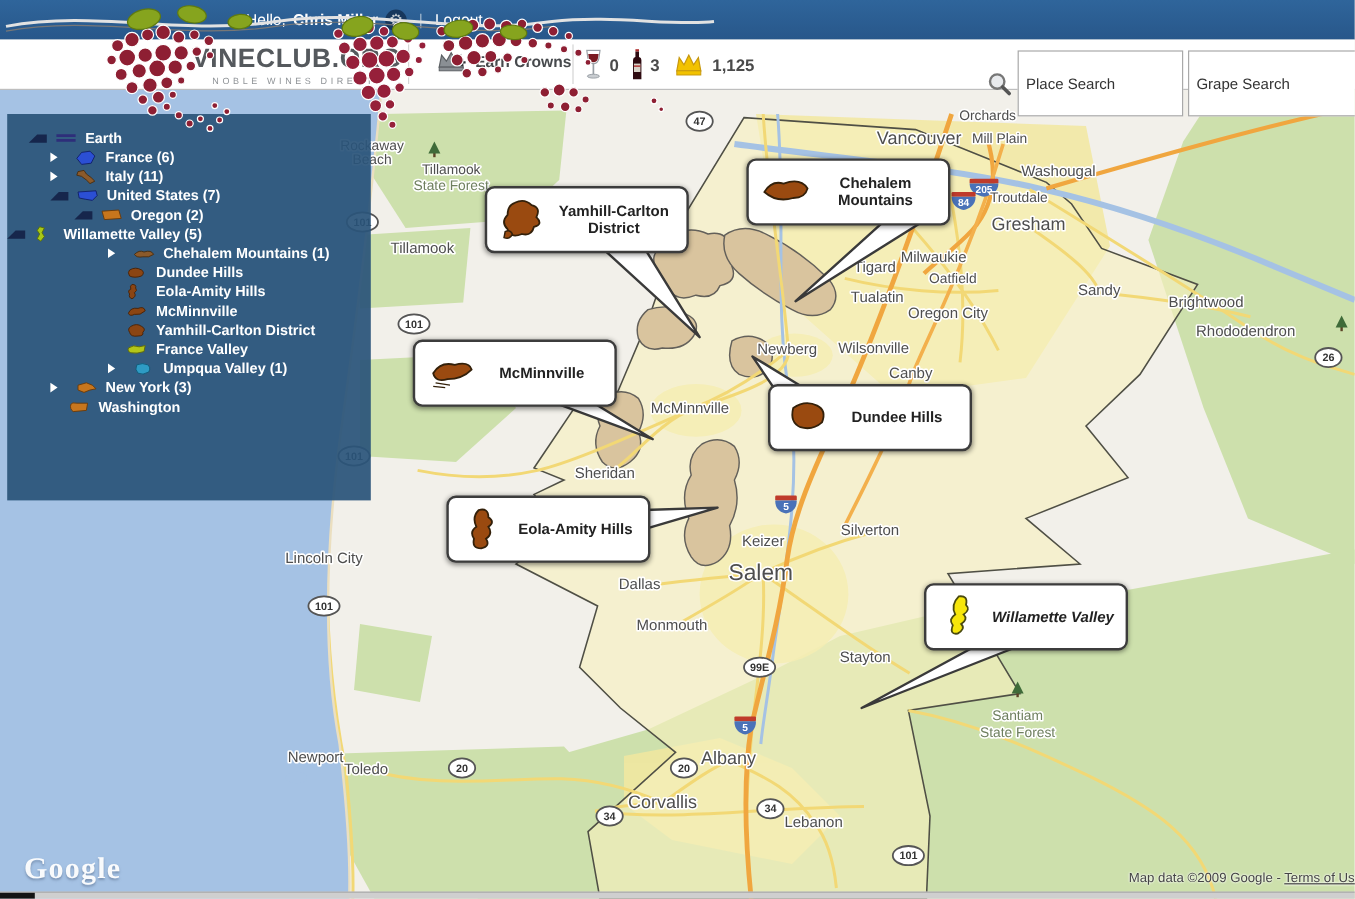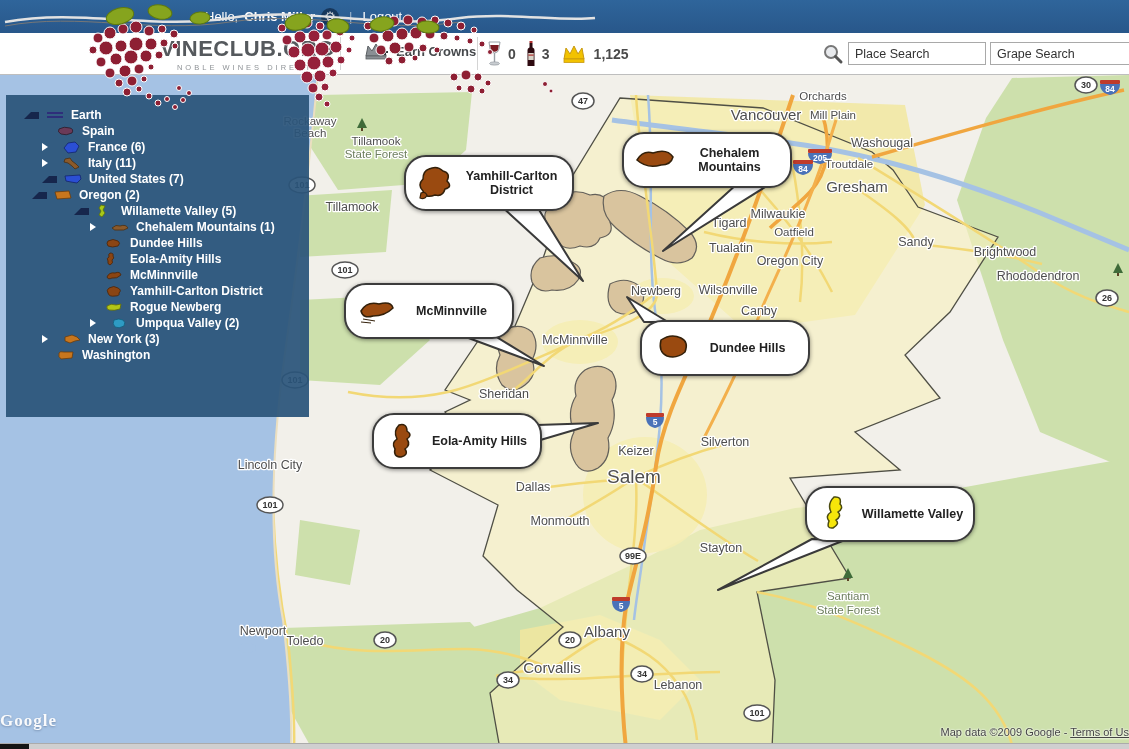--- a/index.html
+++ b/index.html
@@ -26,62 +26,62 @@
   .brand-tag{font-size:7.5px;letter-spacing:3px;color:#8F9397;margin-top:1px;}
   .vdiv{position:absolute;top:4px;height:33px;width:1px;background:#D4D4D4;}
   .earncrowns{position:absolute;left:363px;top:8px;display:flex;align-items:center;
               gap:7px;cursor:pointer;}
   .earncrowns span{font-size:13px;font-weight:bold;color:#46494C;}
   .stats{position:absolute;left:487px;top:7px;display:flex;align-items:center;gap:10px;}
   .stat{display:flex;align-items:center;gap:6px;cursor:pointer;}
   .stat b{font-size:14px;color:#4A4A4A;}
   .searcharea{position:absolute;left:822px;top:9px;display:flex;align-items:center;gap:4px;}
   .searchinput{width:124px;height:21px;border:1px solid #A9A9A9;font-size:12.5px;
-               padding:0 6px;color:#c2410c;font-family:"Liberation Sans",sans-serif;}
+               padding:16px 6px;color:#c2410c;font-family:"Liberation Sans",sans-serif;}
   .searchinput::placeholder{color:#333;opacity:1;}
 
   
   .logo{position:absolute;left:0;top:0;z-index:40;pointer-events:none;}
 
   
   .mapwrap{position:absolute;left:0;top:73px;width:1129px;height:676px;z-index:1;}
   svg text{font-family:"Liberation Sans",sans-serif;fill:#4E4E4E;
            paint-order:stroke;stroke:#FFFFFF;stroke-width:2.6px;stroke-linejoin:round;}
   .lbl{font-size:11.5px;}
   .lbl-m{font-size:12.5px;}
   .lbl-l{font-size:15px;}
   .lbl-xl{font-size:19px;}
   .lbl-f{fill:#6E7F5E;}
   .sht{font-size:9px;font-weight:bold;fill:#333;stroke:none;text-anchor:middle;}
   .shti{font-size:8.5px;font-weight:bold;fill:#FFF;stroke:none;text-anchor:middle;}
 
   
   .callout{position:absolute;width:166px;height:52px;background:#FFF;
-           border:2px solid #3C3C3C;border-radius:22px;z-index:10;
+           border:2px solid #3C3C3C;border-radius:8px;z-index:10;
            box-shadow:0 1px 4px rgba(0,0,0,.45);display:flex;align-items:center;cursor:pointer;}
   .callout .cicon{margin-left:9px;flex:0 0 44px;}
   .callout .clabel{flex:1;text-align:center;font-size:12.5px;font-weight:bold;
                    color:#222;padding-right:8px;}
 
   
   .panel{position:absolute;left:6px;top:95px;width:303px;height:322px;z-index:20;
          background:rgba(42,84,122,0.93);padding-top:12px;box-sizing:border-box;}
   .trow{display:flex;align-items:center;height:16px;color:#FFF;font-size:12px;
         font-weight:bold;cursor:pointer;white-space:nowrap;text-align:right;}
-  .lvl0{padding-left:18px;} .lvl1{padding-left:36px;} .lvl2{padding-left:26px;}
-  .lvl3{padding-left:68px;} .lvl4{padding-left:84px;}
+  .lvl0{padding-left:18px;} .lvl1{padding-left:36px;} .lvl2{padding-left:56px;}
+  .lvl3{} .lvl4{padding-left:84px;}
   .ar{width:8px;height:8px;margin-right:6px;flex:0 0 8px;}
   .ar.exp{width:0;height:0;border-bottom:7px solid #16264C;border-left:7px solid transparent;}
   .ar.col{width:0;height:0;border-top:4.5px solid transparent;border-bottom:4.5px solid transparent;
           border-left:6px solid #FFFFFF;}
   .ticon{margin-right:6px;flex:0 0 20px;}
 
   
-  .gmlogo{position:absolute;left:0;top:711px;z-index:15;font-family:"Liberation Serif",serif;
-          font-size:17px;font-weight:bold;color:rgba(255,255,255,.95);
+  .gmlogo{position:absolute;left:20px;top:711px;z-index:15;font-family:"Liberation Serif",serif;
+          font-size:25px;font-weight:bold;color:rgba(255,255,255,.95);
           text-shadow:0 1px 2px rgba(90,110,140,.6);letter-spacing:1px;}
   .attrib{position:absolute;right:-6px;top:726px;z-index:15;font-size:11px;color:#444;
           text-shadow:0 0 2px #FFF,0 0 2px #FFF;white-space:nowrap;}
   .attrib a{color:#444;cursor:pointer;}
   .hscroll{position:absolute;left:0;bottom:0;width:1129px;height:5px;background:#CFCFCF;
            border-top:1px solid #ABABAB;z-index:50;}
   .hthumb{position:absolute;left:0;top:0;width:29px;height:5px;background:#141414;}
 </style>
 </head>
 <body>
@@ -329,43 +329,36 @@
     <path d="M10,12 Q20,5 30,10 Q38,14 34,24 Q26,31 16,28 Q7,24 10,12 Z" fill="#9A4A10" stroke="#33200A" stroke-width="1.5"></path>
   </svg>
   <div class="clabel">Dundee Hills</div>
 </div>
 <div class="callout" style="left:372px;top:413px;">
   <svg class="cicon" width="44" height="40" viewBox="0 0 44 40">
     <path d="M16,4 Q24,2 24,10 Q30,14 24,18 Q28,24 22,28 Q26,34 18,36 Q10,36 12,28 Q8,22 14,18 Q10,10 16,4 Z" fill="#9A4A10" stroke="#33200A" stroke-width="1.5"></path>
   </svg>
   <div class="clabel">Eola-Amity Hills</div>
 </div>
-<div class="callout" style="left:805px;top:486px;">
+<div class="callout" style="left:770px;top:486px;font-style:italic;">
   <svg class="cicon" width="44" height="40" viewBox="0 0 44 40">
     <path d="M18,3 Q26,2 24,10 Q28,14 22,18 Q26,22 20,26 Q24,30 17,34 Q10,35 13,27 Q9,22 15,18 Q11,10 18,3 Z" fill="#F6E60A" stroke="#4A4A10" stroke-width="1.5"></path>
   </svg>
   <div class="clabel">Willamette Valley</div>
 </div>
 
 <div class="panel">
   <div class="trow lvl0">
     <span class="ar exp"></span>
     <svg class="ticon" width="20" height="12">
         <path d="M2,4 H18 M2,8 H18" stroke="#2E2E7A" stroke-width="2.2"></path>
       </svg>
     <span>Earth</span>
   </div>
   <div class="trow lvl1">
-    <span class="ar"></span>
-    <svg class="ticon" width="20" height="12">
-        <path d="M3,4 Q8,1 14,3 Q18,4 16,8 Q10,11 5,9 Q1,7 3,4 Z" fill="#6B3A58" stroke="#2A1A28" stroke-width="0.8"></path>
-      </svg>
-    <span>Spain</span>
-  </div>
-  <div class="trow lvl1">
     <span class="ar col"></span>
     <svg class="ticon" width="20" height="13">
         <path d="M6,2 L13,1 L17,5 L14,11 L6,12 L2,7 Z" fill="#2B4FD4" stroke="#13246B" stroke-width="0.8"></path>
       </svg>
     <span>France (6)</span>
   </div>
   <div class="trow lvl1">
     <span class="ar col"></span>
     <svg class="ticon" width="20" height="13">
         <path d="M3,2 L8,1 L10,4 L14,7 L17,10 L13,12 L10,9 L6,6 L2,5 Z" fill="#8B5A2B" stroke="#4A2F12" stroke-width="0.8"></path>
@@ -426,28 +419,28 @@
     <svg class="ticon" width="20" height="13">
         <path d="M5,3 Q10,0 14,3 Q18,5 15,8 Q16,11 11,11 Q5,12 4,8 Q2,5 5,3 Z" fill="#8B4513" stroke="#4A2509" stroke-width="0.8"></path>
       </svg>
     <span>Yamhill-Carlton District</span>
   </div>
   <div class="trow lvl4">
     <span class="ar"></span>
     <svg class="ticon" width="20" height="12">
         <path d="M3,5 Q7,2 12,4 L17,3 L16,8 Q10,10 5,9 Q2,8 3,5 Z" fill="#B3C618" stroke="#5F6B0A" stroke-width="0.8"></path>
       </svg>
-    <span>Rogue Newberg</span>
+    <span>France Valley</span>
   </div>
   <div class="trow lvl4">
     <span class="ar col"></span>
     <svg class="ticon" width="18" height="13">
         <path d="M4,3 Q9,1 13,3 Q16,5 14,9 Q9,12 5,10 Q2,7 4,3 Z" fill="#2E9BC4" stroke="#145A78" stroke-width="0.8"></path>
       </svg>
-    <span>Umpqua Valley (2)</span>
+    <span>Umpqua Valley (1)</span>
   </div>
   <div class="trow lvl1">
     <span class="ar col"></span>
     <svg class="ticon" width="20" height="12">
         <path d="M3,4 L10,2 L15,4 L18,7 L13,8 L8,10 L3,8 Z" fill="#C8761D" stroke="#6B3C0C" stroke-width="0.8"></path>
       </svg>
     <span>New York (3)</span>
   </div>
   <div class="trow lvl1">
     <span class="ar"></span>

